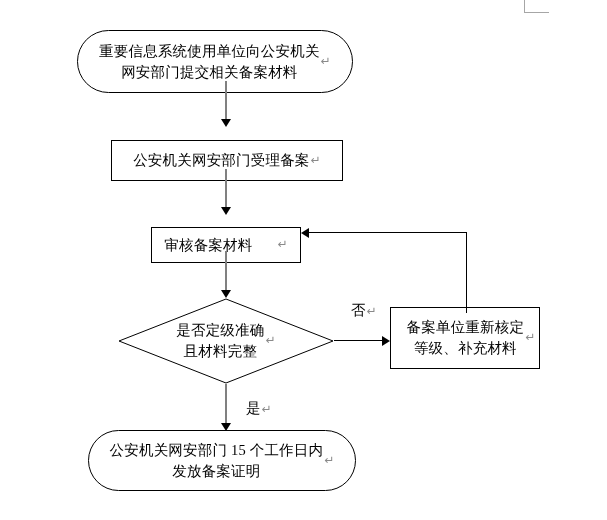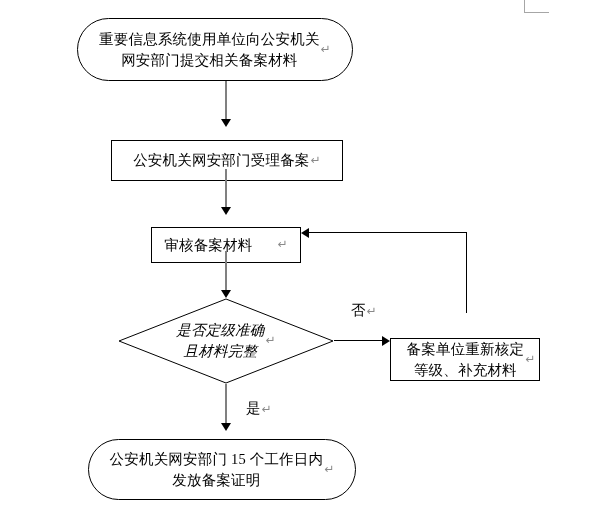--- a/index.html
+++ b/index.html
@@ -30,24 +30,24 @@
     font-size:14.5px;
     letter-spacing:0.2px;
   }
   .rect{
     border:1px solid #000000;
     margin-top:12px;
   }
   .terminator{
     border:1px solid #000000;
     border-radius:999px;
+    margin-top:12px;
   }
   .diamond-wrap{
     position:absolute;
-    font-style:italic;
   }
   .diamond-wrap svg{
     position:absolute;
     left:0; top:0;
     display:block;
   }
   .diamond-label{
     position:absolute;
     left:0; top:0;
     width:100%;
@@ -152,34 +152,34 @@
 且材料完整</span><span class="pilcrow">↵</span>
     </div>
   </div>
 
   <div class="conn h black thinh" style="left:334px; top:340px; width:50px; height:1px;"></div>
   <div class="arrow right" style="left:382px; top:336px;"></div>
   <div class="edge-label" style="left:351px; top:303px;">
     <span>否</span><span class="pilcrow">↵</span>
   </div>
 
-  <div class="node rect" style="left:390px; top:326px; width:150px; height:43px;padding-left:12px;">
+  <div class="node rect" style="left:390px; top:295px; width:150px; height:62px;padding-left:12px;">
     <span>备案单位重新核定
 等级、补充材料</span><span class="pilcrow">↵</span>
   </div>
 
   <div class="conn v black thin" style="left:466px; top:232px; width:1px; height:81px;"></div>
 
   <div class="conn h black thinh" style="left:309px; top:232px; width:158px; height:1px;"></div>
   <div class="arrow left" style="left:301px; top:228px;"></div>
 
   <div class="conn v" style="left:225px; top:384px; width:2px; height:40px;"></div>
   <div class="arrow down" style="left:221px; top:423px;"></div>
   <div class="edge-label" style="left:246px; top:401px;">
     <span>是</span><span class="pilcrow">↵</span>
   </div>
 
-  <div class="node terminator" style="left:88px; top:439px; width:268px; height:61px;">
+  <div class="node terminator" style="left:88px; top:418px; width:268px; height:61px;">
     <span>公安机关网安部门 15 个工作日内
 发放备案证明</span><span class="pilcrow">↵</span>
   </div>
 
 </div>
 
 </body></html>

